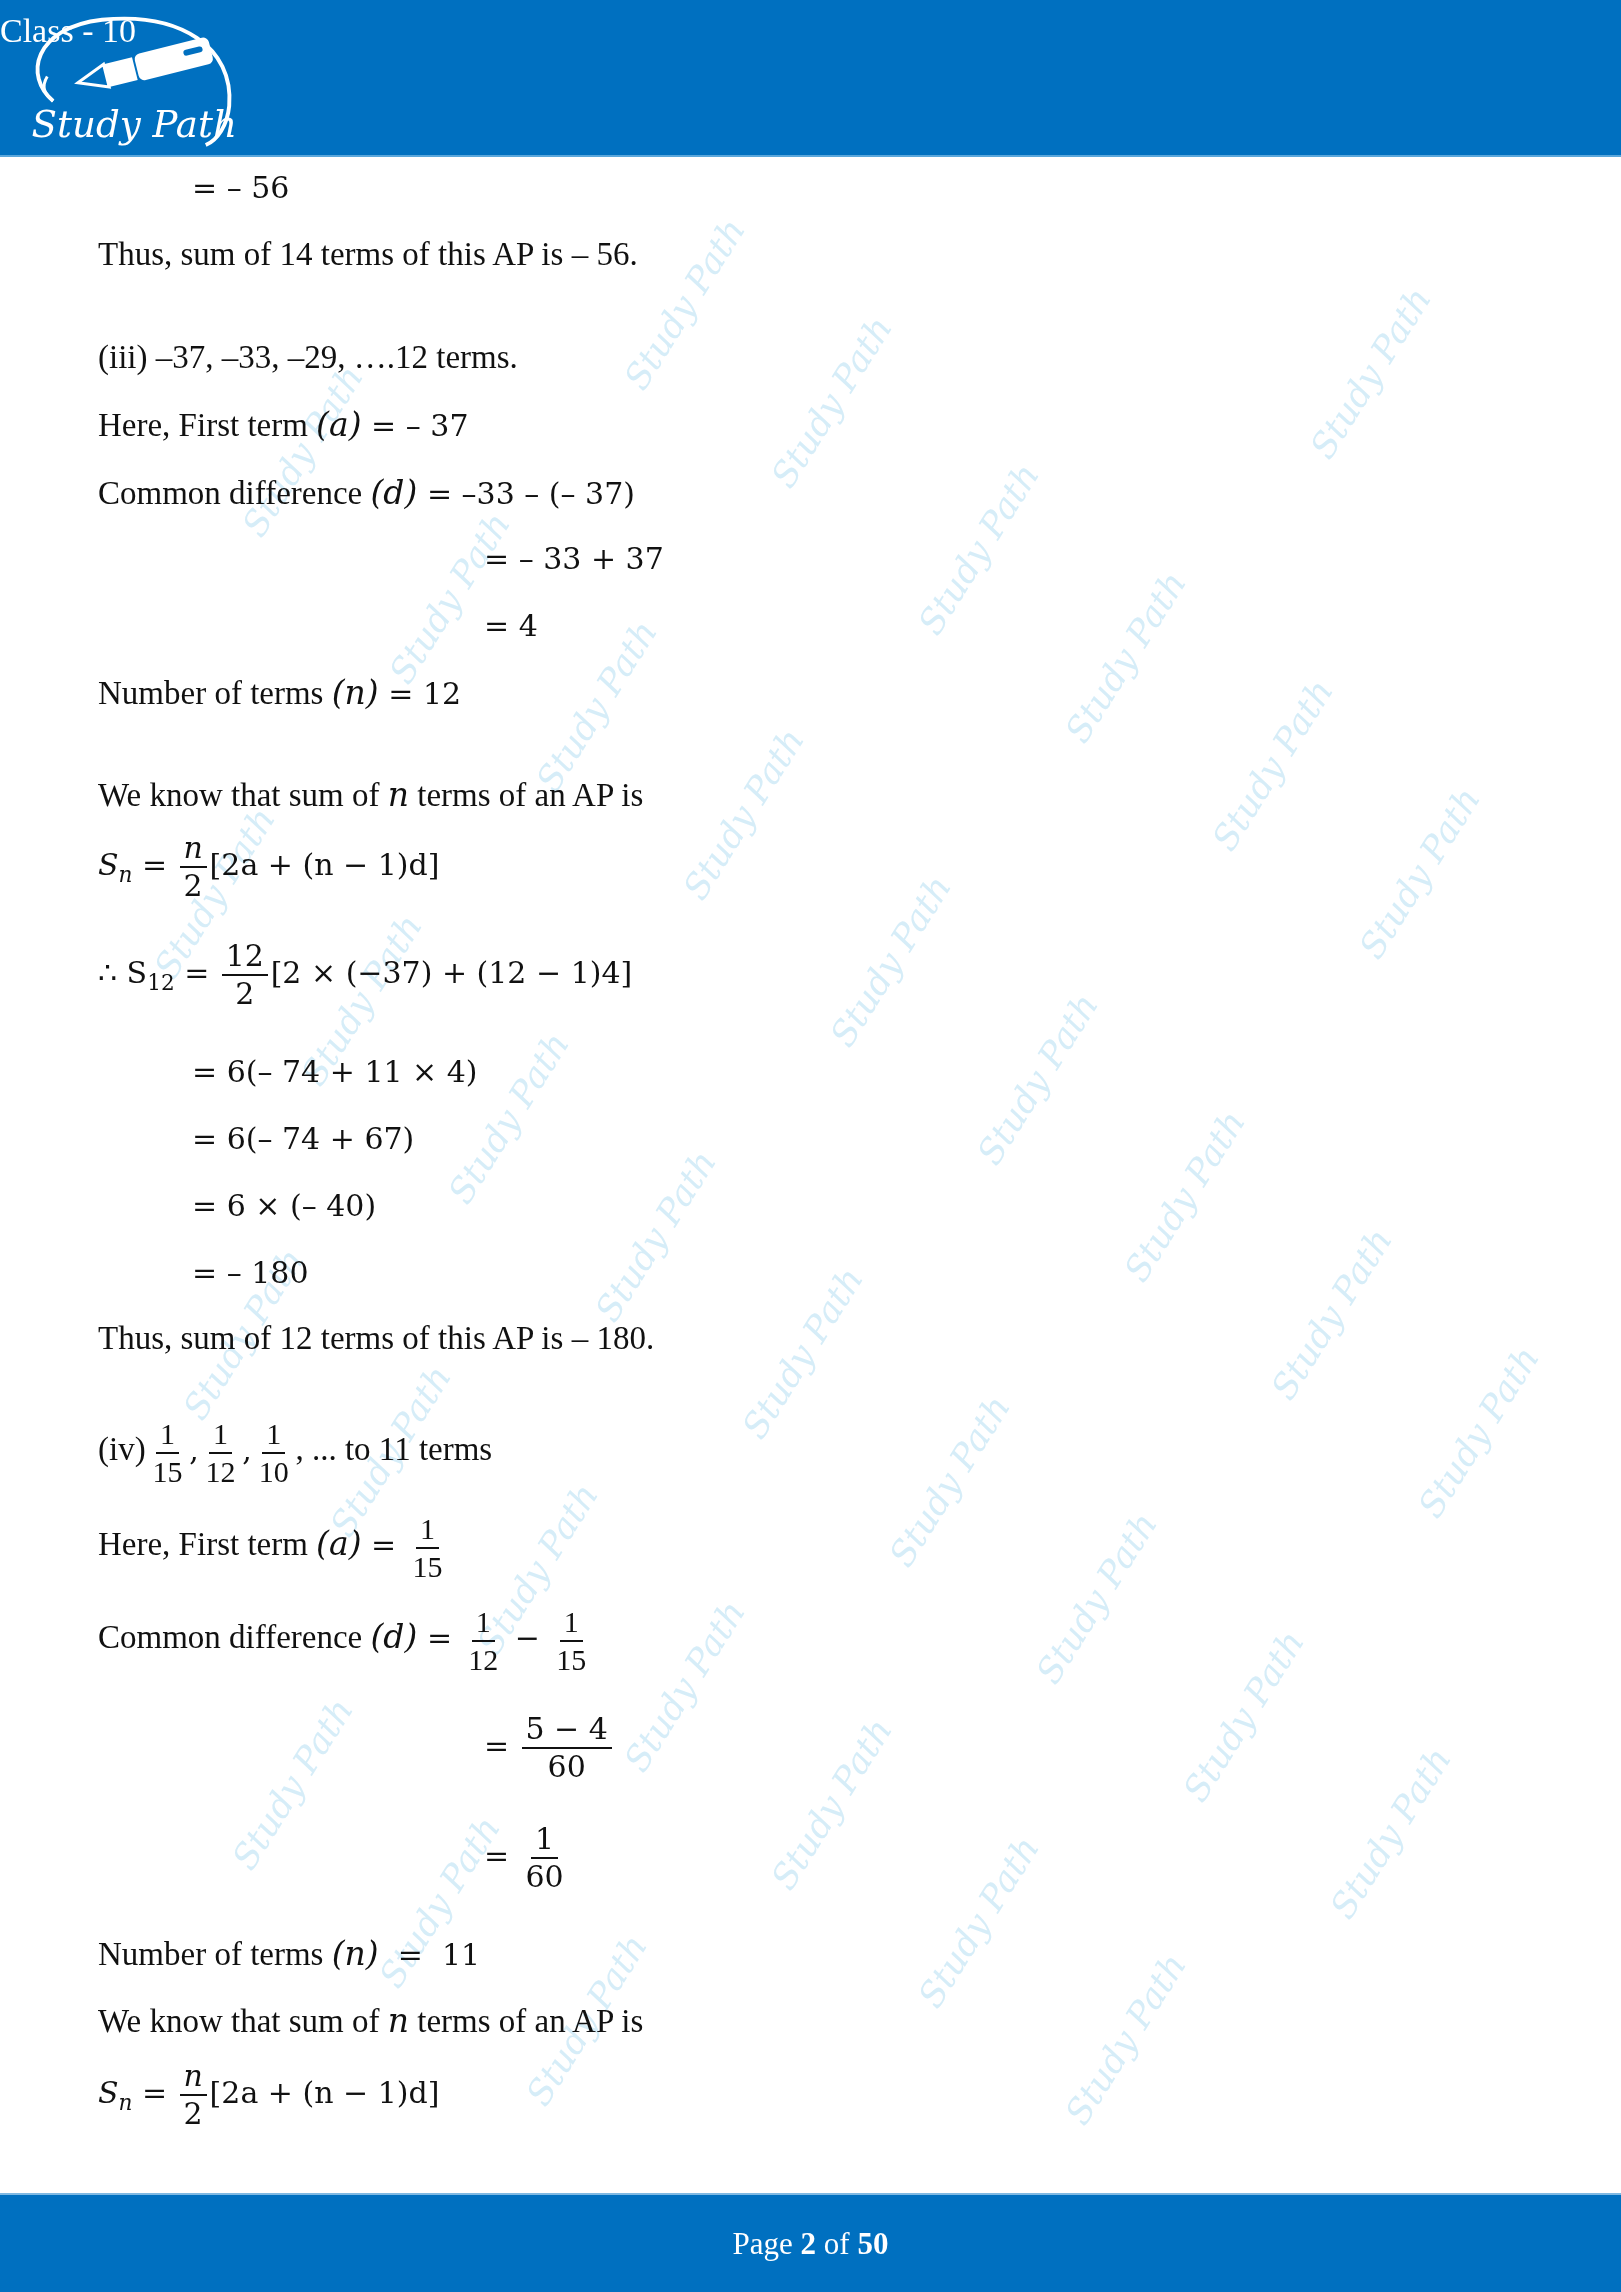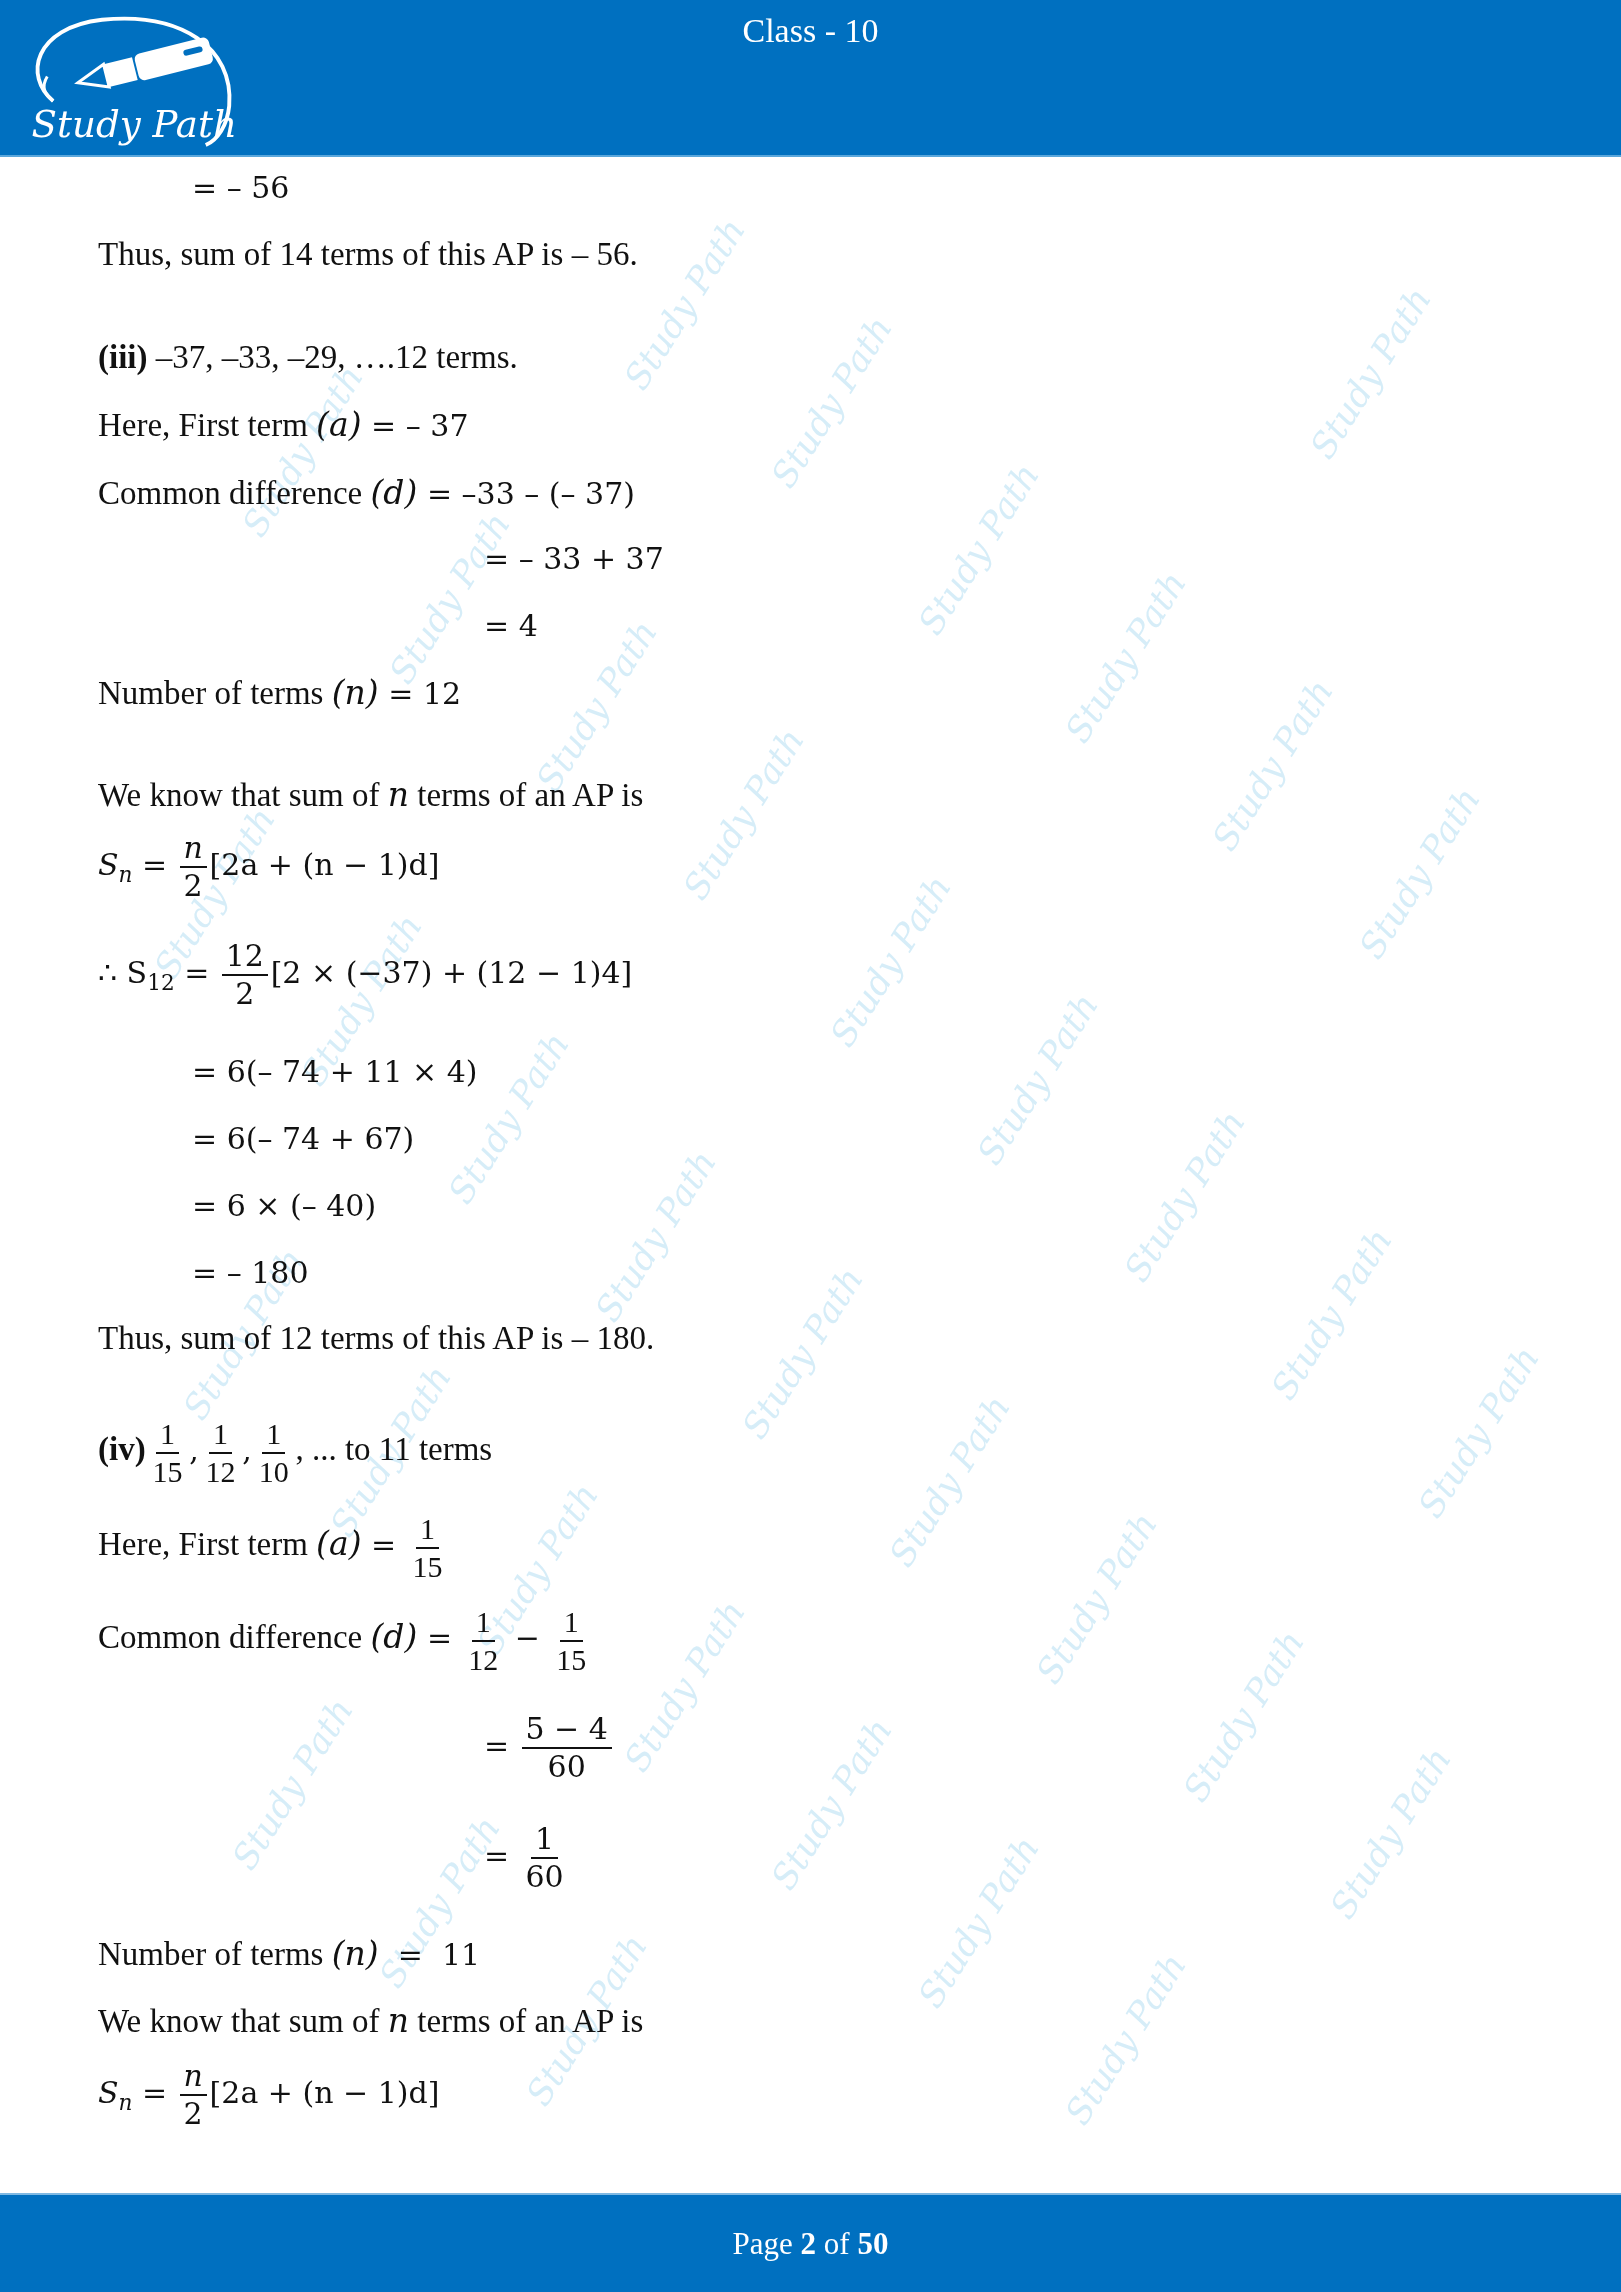--- a/index.html
+++ b/index.html
@@ -6,21 +6,21 @@
   body {
     width: 1621px; height: 2293px; position: relative; overflow: hidden;
     background: #ffffff; color: #111111;
     font-family: "Liberation Serif", "DejaVu Serif", serif;
   }
   .header {
     position: absolute; left: 0; top: 0; width: 1621px; height: 155px;
     background: #0070c0; border-bottom: 2.9px solid #5aa7dc;
   }
   .header-titles {
-    position: absolute; left: 0; top: 7.8px; width: 1621px; text-align: center;
+    position: absolute; left: 0; top: 7.8px; width: 1621px; 
     color: #ffffff; font-size: 34px; line-height: 45px;
   }
   .header-titles div { height: 45px; }
   .logo { position: absolute; left: 13.7px; top: 7.8px; width: 225px; height: 142px; }
   .footer {
     position: absolute; left: 0; top: 2193px; width: 1621px; height: 100px;
     background: #0070c0; border-top: 2px solid #7fb9e3;
     color: #ffffff; text-align: center; font-size: 31px; line-height: 98px;
   }
   .footer b { font-weight: bold; }
@@ -36,21 +36,21 @@
   .math { font-family: "DejaVu Serif", serif; font-size: 30px; }
   i.v { font-family: "DejaVu Serif", serif; font-style: italic; }
   .frac {
     display: inline-flex; flex-direction: column; align-items: center;
     vertical-align: middle; margin: 0 2.9px; line-height: 1;
   }
   .frac .num { padding: 0 3.9px 2.9px 3.9px; border-bottom: 2.5px solid #111; }
   .frac .den { padding: 2.9px 3.9px 0 3.9px; }
   .frac.small { font-size: 30px; }
   sub { font-size: 21.6px; vertical-align: -6.9px; }
-  .bold { font-weight: bold; }
+  .bold { font-weight: normal; }
 </style>
 </head>
 <body>
 
 <div class="header">
   <svg class="logo" viewBox="0 0 230 145">
     <path d="M40 95 C 10 70, 20 20, 90 12 C 170 4, 225 40, 220 100 C 218 120, 208 135, 196 140" fill="none" stroke="#fff" stroke-width="4"></path>
     <path d="M40 95 C 30 88, 28 80, 34 70" fill="none" stroke="#fff" stroke-width="3"></path>
     <g transform="translate(60,55) rotate(-14)">
       <polygon points="0,22 30,10 30,34" fill="none" stroke="#fff" stroke-width="3"></polygon>

